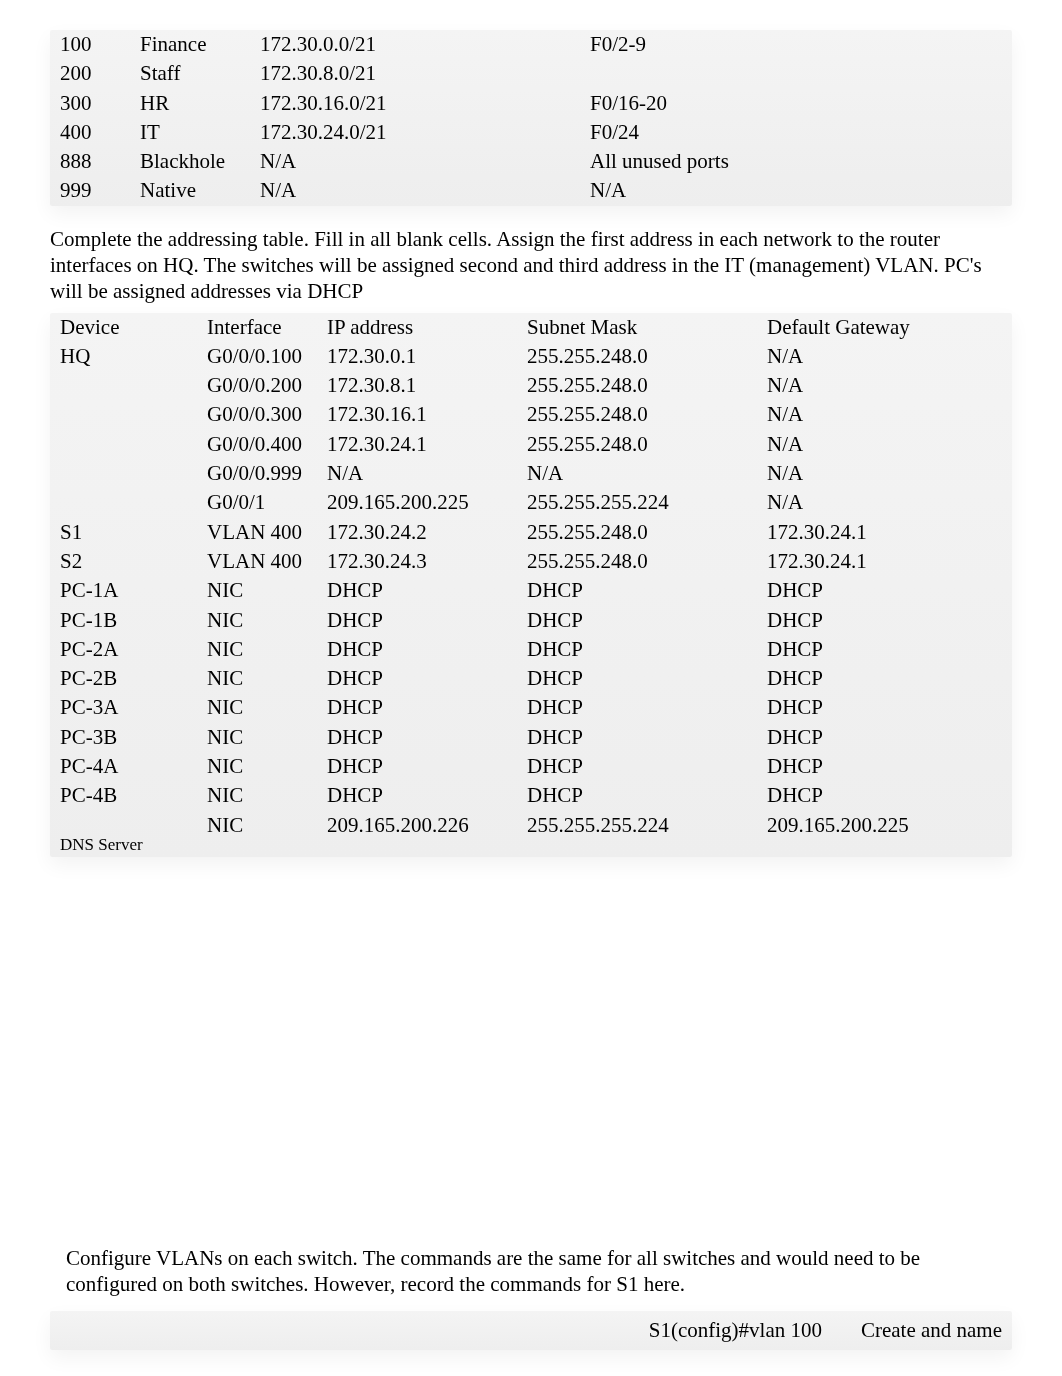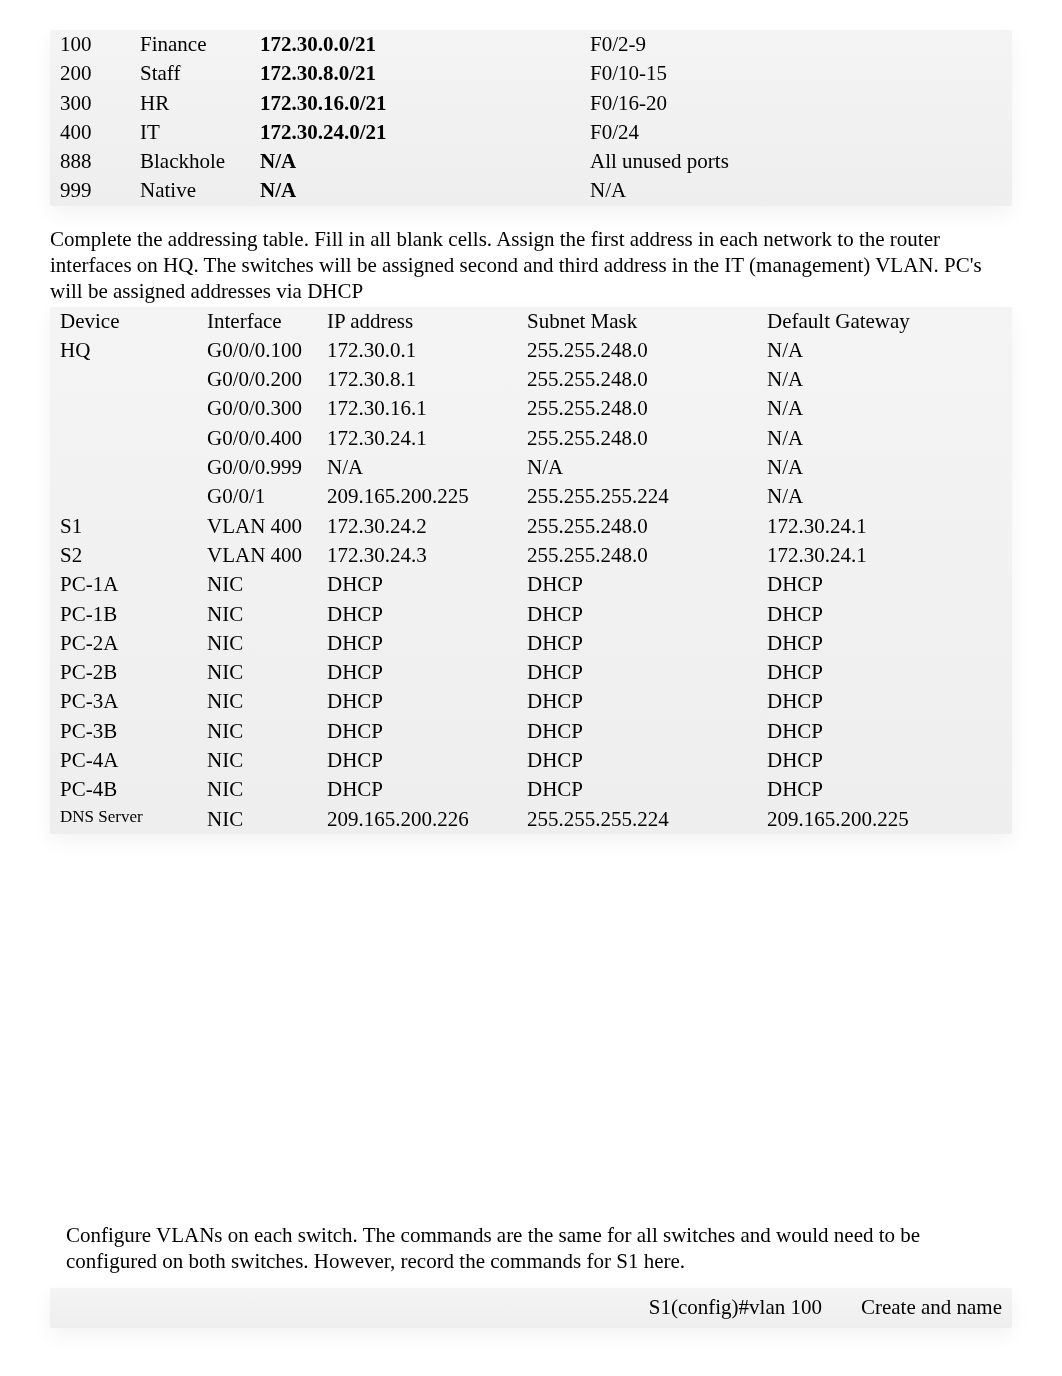--- a/index.html
+++ b/index.html
@@ -20,41 +20,41 @@
     }
     .vlan-table {
       width: 100%;
     }
     .vlan-table .row {
       display: flex;
       padding: 1px 10px;
     }
     .vlan-table .col1 { width: 80px; }
     .vlan-table .col2 { width: 120px; }
-    .vlan-table .col3 { width: 330px; font-weight: bold; }
+    .vlan-table .col3 { width: 330px; }
     .vlan-table .col4 { flex: 1; }
     
     .instructions {
-      margin: 18px 0 2px 0;
+      margin: 18px 0 8px 0;
       line-height: 1.25;
     }
     
     .addr-table {
       width: 100%;
     }
     .addr-table .row {
       display: flex;
       padding: 1px 10px;
     }
     .addr-table .col1 { width: 110px; }
     .addr-table .col2 { width: 120px; margin-left: 37px; }
     .addr-table .col3 { width: 200px; }
     .addr-table .col4 { width: 240px; }
     .addr-table .col5 { flex: 1; }
-    .small-text { font-size: 17px; }
+    .small-text { font-size: 17px; margin-top: 22px; }
     
     .gap { height: 350px; }
     
     .config-instructions {
       margin: 18px 0 14px 16px;
       line-height: 1.25;
     }
     .cmd-block {
       width: 100%;
       padding: 6px 10px;
@@ -73,21 +73,20 @@
   <div class="row">
     <div class="col1">100</div>
     <div class="col2">Finance</div>
     <div class="col3">172.30.0.0/21</div>
     <div class="col4">F0/2-9</div>
   </div>
   <div class="row">
     <div class="col1">200</div>
     <div class="col2">Staff</div>
     <div class="col3">172.30.8.0/21</div>
-    <div class="col4">F0/10-15</div>
   </div>
   <div class="row">
     <div class="col1">300</div>
     <div class="col2">HR</div>
     <div class="col3">172.30.16.0/21</div>
     <div class="col4">F0/16-20</div>
   </div>
   <div class="row">
     <div class="col1">400</div>
     <div class="col2">IT</div>

